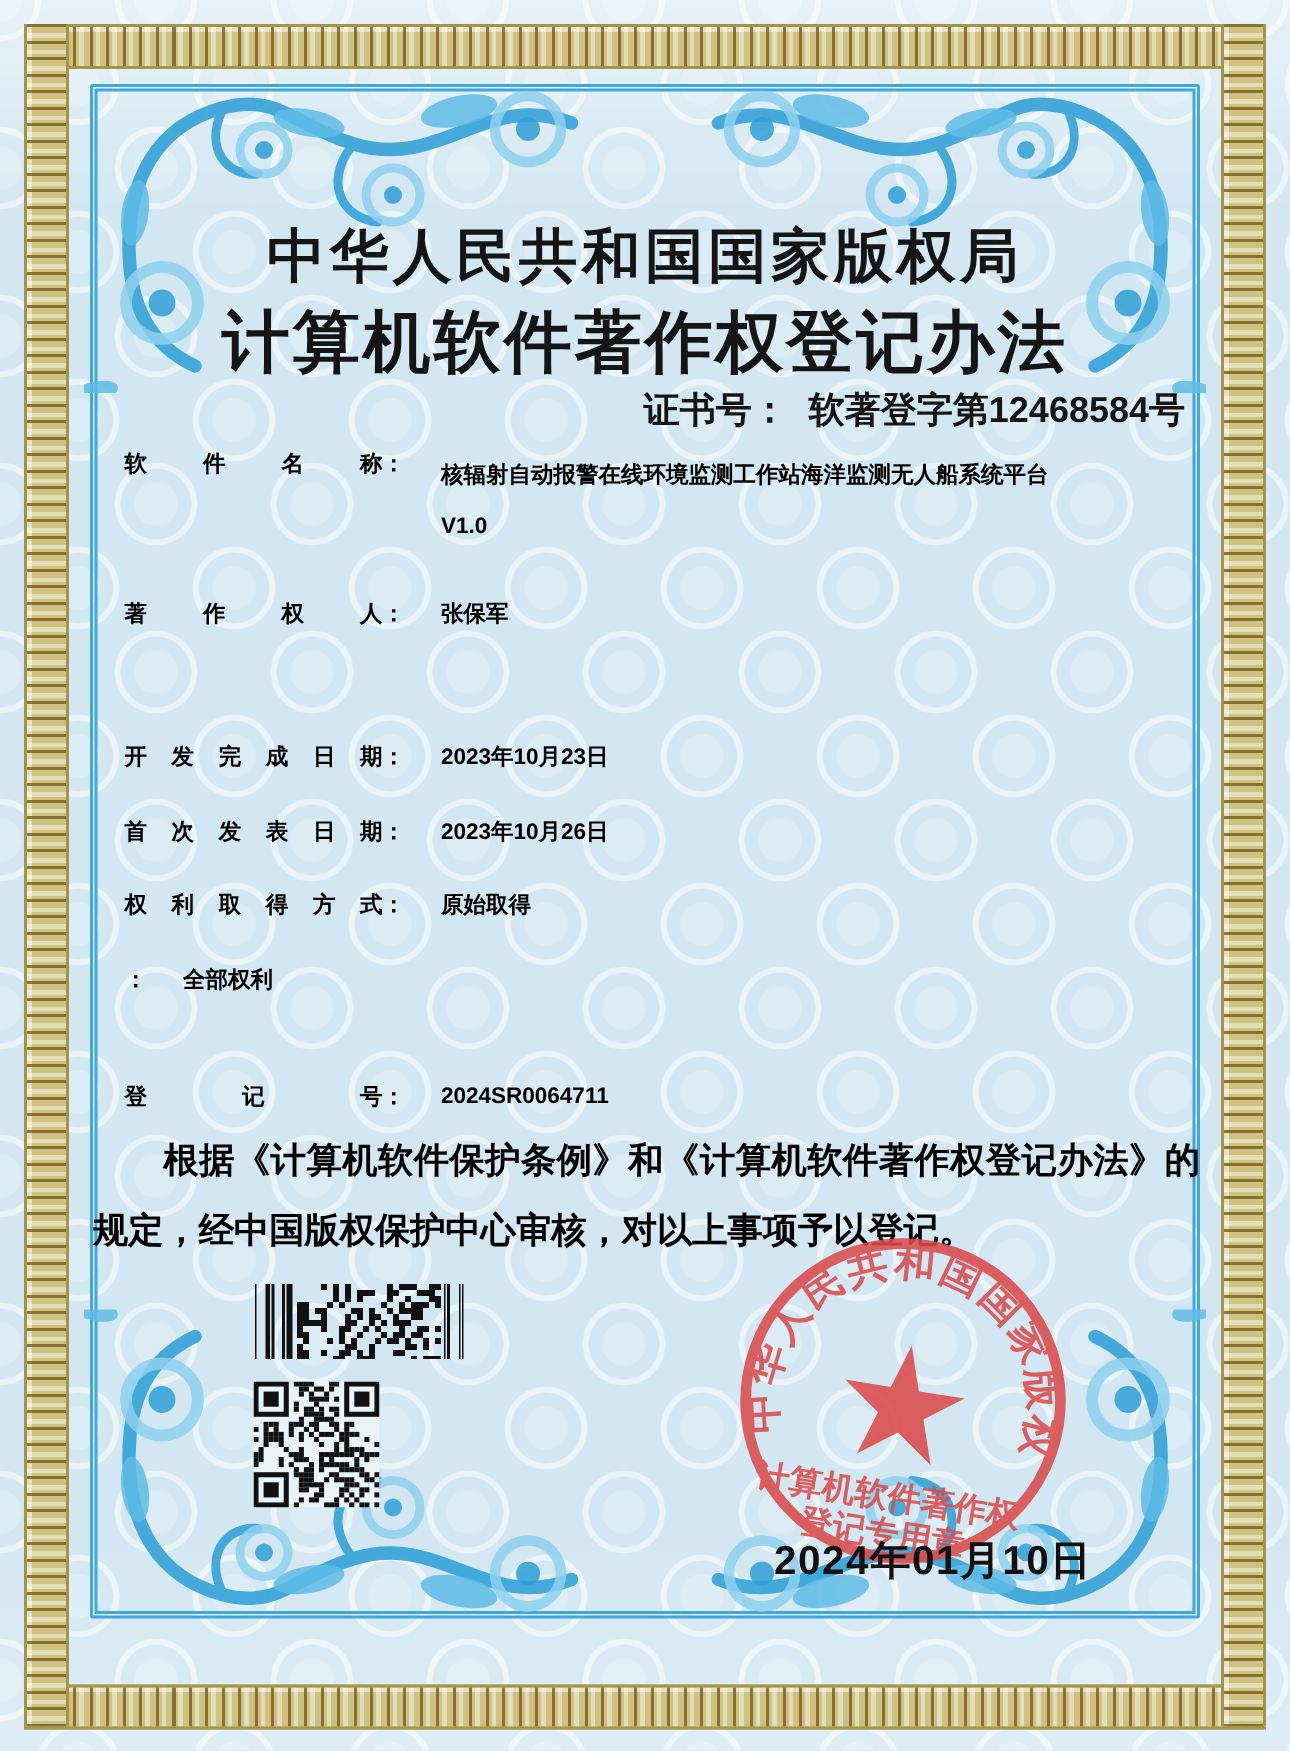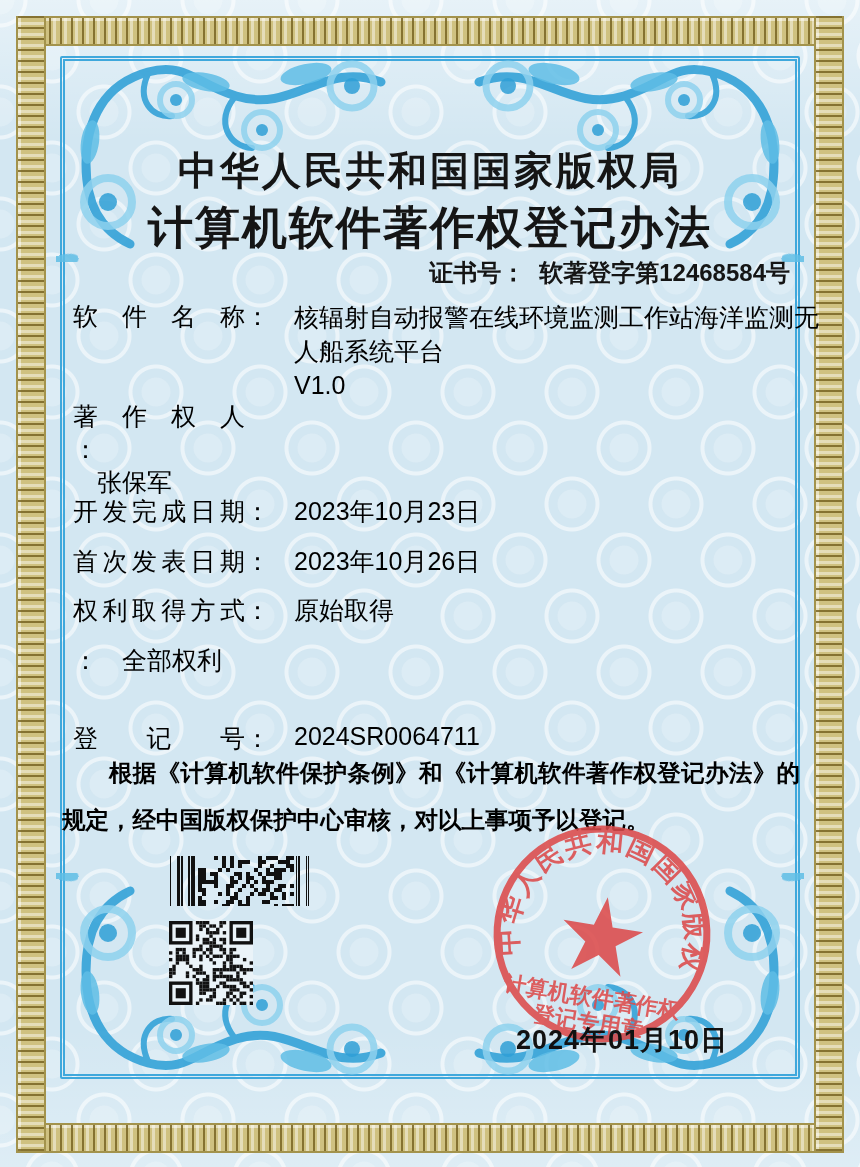--- a/index.html
+++ b/index.html
@@ -54,27 +54,27 @@
   .c-tr{right:56px;top:52px;transform:scaleX(-1);}
   .c-bl{left:56px;bottom:84px;transform:scaleY(-1);}
   .c-br{right:56px;bottom:84px;transform:scale(-1,-1);}
 
   .txt{position:absolute;color:#151515;}
   .h1{top:144px;left:0;width:860px;text-align:center;font-size:39px;font-weight:700;letter-spacing:3px;}
   .h2{top:198px;left:0;width:860px;text-align:center;font-size:45px;font-weight:700;letter-spacing:2px;}
   .certno{top:257px;right:70px;font-size:24px;font-weight:700;}
   .certno .v{margin-left:14px;}
 
-  .row{position:absolute;left:73px;font-size:25px;font-weight:400;display:flex;align-items:flex-start;}
+  .row{position:absolute;left:83px;font-size:15px;font-weight:700;display:flex;align-items:flex-start;}
   .row .lbl{display:inline-block;width:172px;text-align:justify;text-align-last:justify;}
   .row .val{margin-left:24px;white-space:nowrap;}
   .r-name{top:300px;}
   .r-name .valblock{margin-left:24px;width:548px;line-height:34px;}
   .r-name .valblock .wrap{white-space:normal;}
-  .r-owner{top:400px;flex-direction:column;}
+  .r-owner{top:400px;}
   .r-dev{top:495px;}
   .r-pub{top:545px;}
   .r-acq{top:594px;}
   .r-scope{top:644px;}
   .r-reg{top:694px;margin-top:28px;}
 
   .statement{
     position:absolute;left:62px;right:60px;top:750px;
     font-size:23.5px;font-weight:600;line-height:47px;
     text-align:justify;text-indent:2em;color:#000000;

